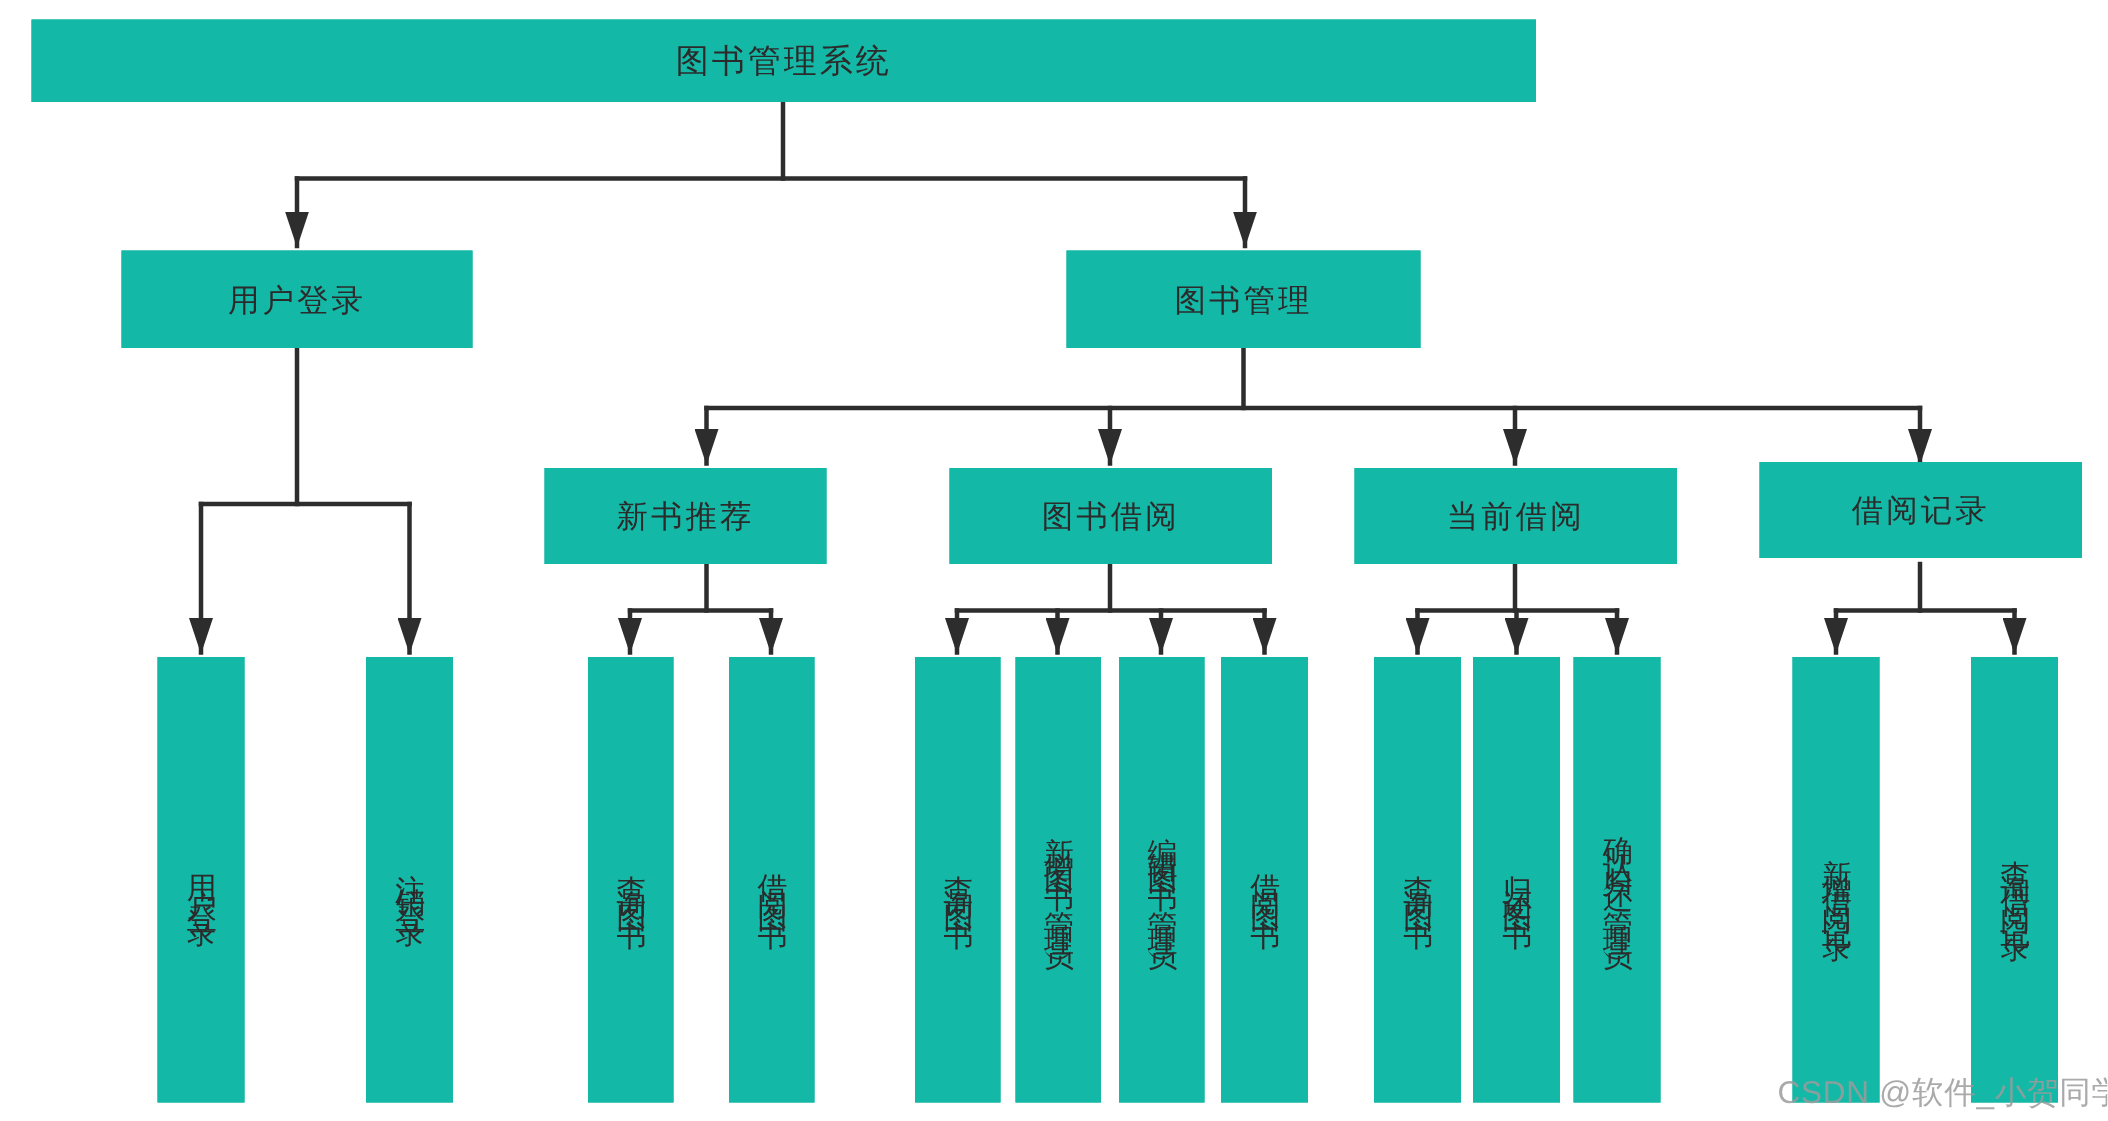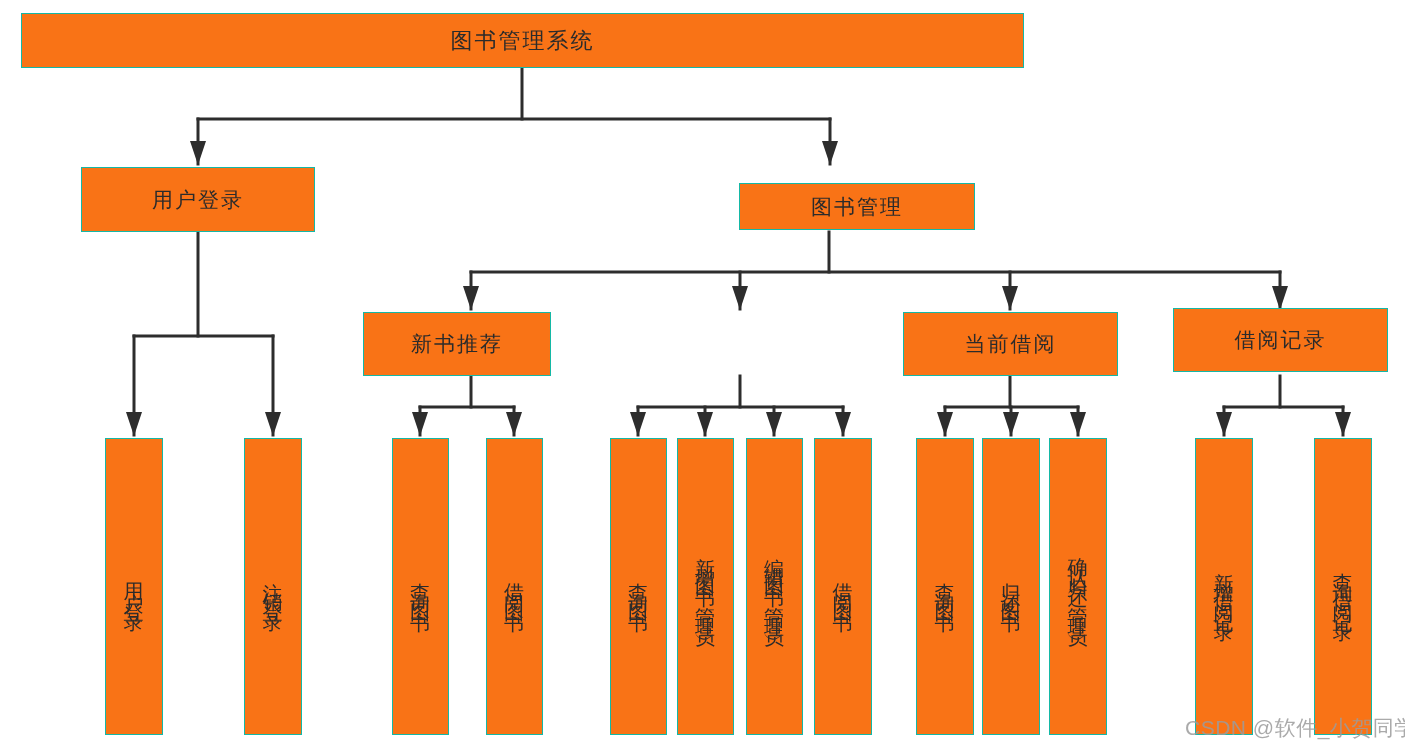--- a/index.html
+++ b/index.html
@@ -2,21 +2,21 @@
 <html><head>
 <meta charset="utf-8">
 <style>
   html,body { margin:0; padding:0; background:#ffffff; }
   .canvas {
     position:relative; width:1405px; height:747px; background:#ffffff;
     font-family:"Liberation Sans", sans-serif; overflow:hidden;
   }
   .connectors { position:absolute; left:0; top:0; width:1405px; height:747px; }
   .node {
-    position:absolute; box-sizing:border-box; background:#f97316;
+    position:absolute; box-sizing:border-box; background:#14b8a6;
     border:1px solid #14b8a6; color:#2b2b2b;
     display:flex; align-items:center; justify-content:center;
   }
   .node.h span { font-size:21px; letter-spacing:2px; white-space:nowrap; }
   .node.root span { font-size:22px; }
   .node.v .vtext {
     writing-mode:vertical-rl; text-orientation:mixed;
     font-size:20px; letter-spacing:10px; line-height:1.1; white-space:nowrap;
   }
   .watermark {
@@ -79,26 +79,29 @@
     </g>
   </svg>
 
   <div class="node h root" style="left:21px; top:13px; width:1003px; height:55px;">
     <span>图书管理系统</span>
   </div>
 
   <div class="node h" style="left:81px; top:167px; width:234px; height:65px;">
     <span>用户登录</span>
   </div>
-  <div class="node h" style="left:739px; top:167px; width:236px; height:47px;margin-top:16px;">
+  <div class="node h" style="left:711px; top:167px; width:236px; height:65px;">
     <span>图书管理</span>
   </div>
 
   <div class="node h" style="left:363px; top:312px; width:188px; height:64px;">
     <span>新书推荐</span>
+  </div>
+  <div class="node h" style="left:633px; top:312px; width:215px; height:64px;">
+    <span>图书借阅</span>
   </div>
   <div class="node h" style="left:903px; top:312px; width:215px; height:64px;">
     <span>当前借阅</span>
   </div>
   <div class="node h" style="left:1173px; top:308px; width:215px; height:64px;">
     <span>借阅记录</span>
   </div>
 
   <div class="node v" style="left:105px; top:438px; width:58px; height:297px;">
     <span class="vtext">用户登录</span>

